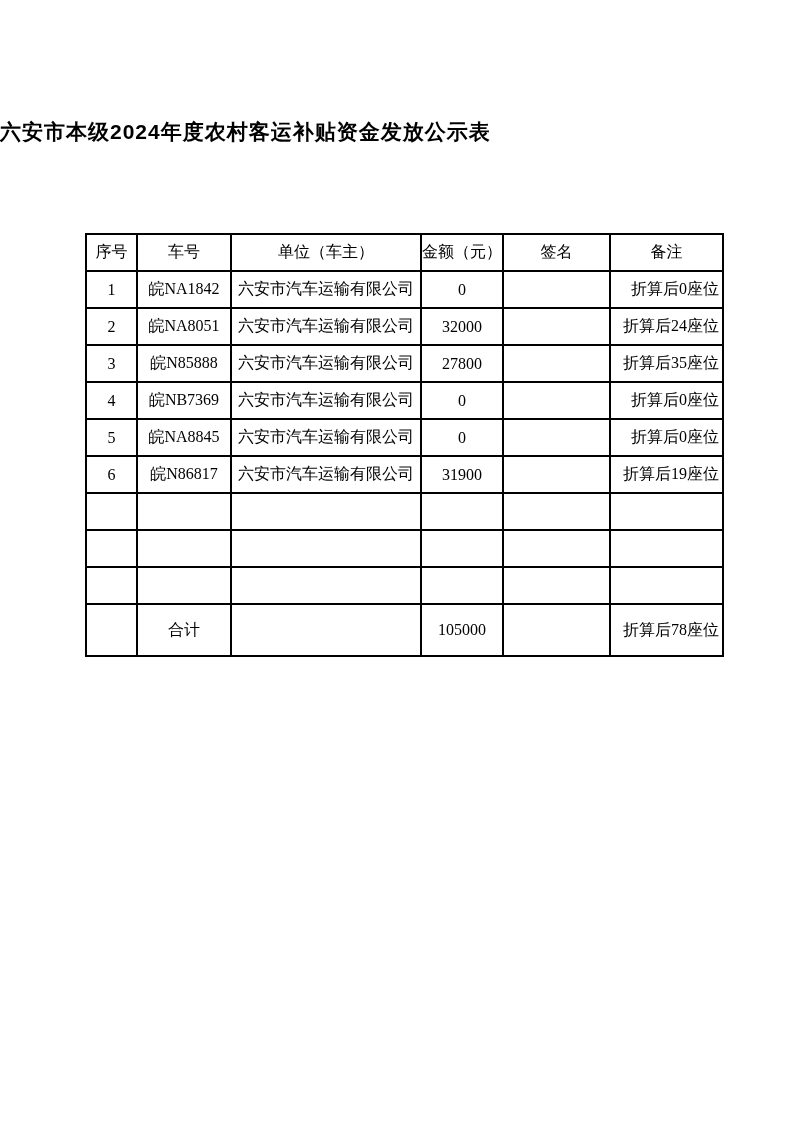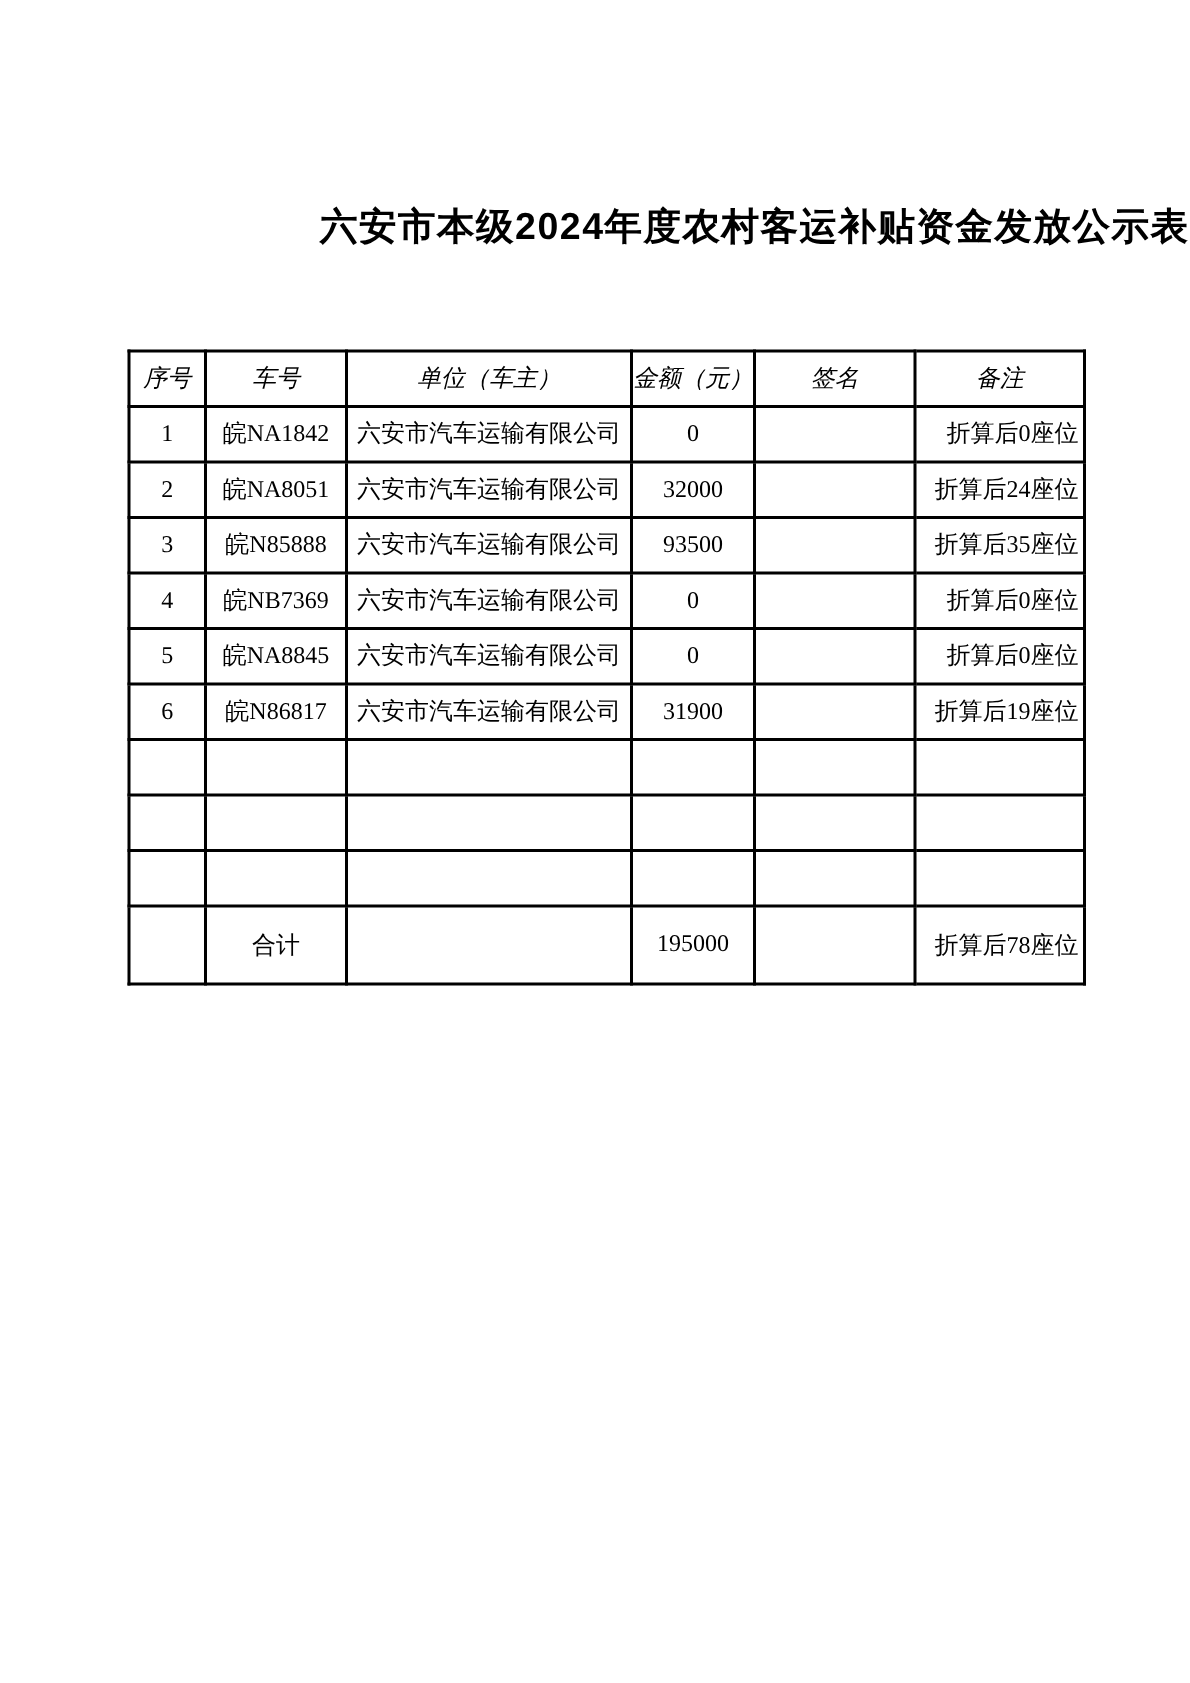--- a/index.html
+++ b/index.html
@@ -11,27 +11,27 @@
   .page {
     position: relative;
     width: 793px;
     height: 1122px;
     background: #ffffff;
     overflow: hidden;
     margin: 0 auto;
   }
   .doc-title {
     position: absolute;
-    top: 134px;
+    top: 118px;
     left: 0;
     width: 100%;
-    text-align: right;
+    text-align: left;
     font-family: "Liberation Sans", "DejaVu Sans", sans-serif;
     font-weight: bold;
-    font-size: 25px;
+    font-size: 21px;
     letter-spacing: 1px;
     color: #000000;
   }
   .doc-date {
     position: absolute;
     top: 198px;
     left: 0;
     width: 661px;
     text-align: right;
     font-size: 16px;
@@ -50,21 +50,21 @@
     border: 2px solid #000000;
     font-size: 16px;
     font-weight: normal;
     text-align: center;
     vertical-align: middle;
     padding: 0;
     overflow: hidden;
     white-space: nowrap;
     color: #000000;
   }
-  .notice-table thead tr { height: 37px; font-style: italic; }
+  .notice-table thead tr { height: 37px; }
   .notice-table tbody tr { height: 37px; }
   .notice-table tr.total-row { height: 52px; }
   .notice-table td.remark-cell { text-align: right; padding-right: 3px; margin-top: 32px; }
   .notice-table td.amount-cell { font-family: "Liberation Serif", "DejaVu Serif", serif; }
 </style>
 </head>
 <body>
 
 <div class="page">
 
@@ -104,21 +104,21 @@
         <td>皖NA8051</td>
         <td>六安市汽车运输有限公司</td>
         <td class="amount-cell">32000</td>
         <td></td>
         <td class="remark-cell">折算后24座位</td>
       </tr>
       <tr>
         <td>3</td>
         <td>皖N85888</td>
         <td>六安市汽车运输有限公司</td>
-        <td class="amount-cell">93500</td>
+        <td class="amount-cell">27800</td>
         <td></td>
         <td class="remark-cell">折算后35座位</td>
       </tr>
       <tr>
         <td>4</td>
         <td>皖NB7369</td>
         <td>六安市汽车运输有限公司</td>
         <td class="amount-cell">0</td>
         <td></td>
         <td class="remark-cell">折算后0座位</td>
@@ -160,20 +160,20 @@
         <td></td>
         <td></td>
         <td></td>
         <td></td>
         <td></td>
       </tr>
       <tr class="total-row">
         <td></td>
         <td>合计</td>
         <td></td>
-        <td class="amount-cell">195000</td>
+        <td class="amount-cell">105000</td>
         <td></td>
         <td class="remark-cell">折算后78座位</td>
       </tr>
     </tbody>
   </table>
 
 </div>
 
 </body></html>

